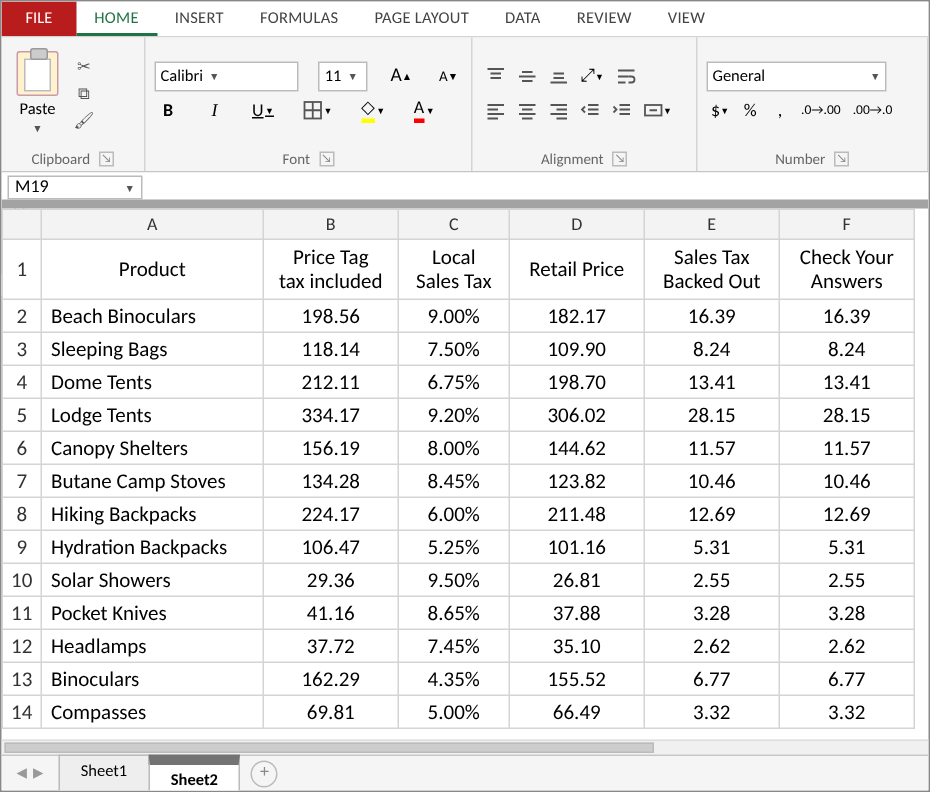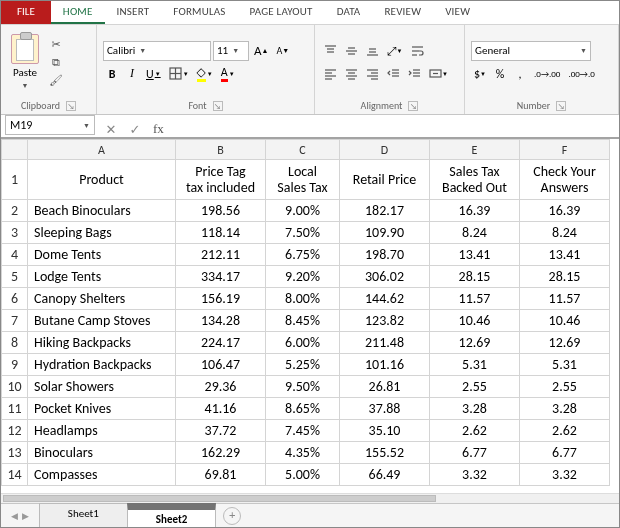--- a/index.html
+++ b/index.html
@@ -20,42 +20,42 @@
 
 
 .paste-big { display: flex; flex-direction: column; align-items: center; gap: 2px; padding: 2px 4px; cursor: pointer; }
 .paste-icon { width: 28px; height: 30px; border: 1px solid #c9a; background: #fff2cc; position: relative; border-radius: 2px; }
 .paste-icon::before { content:""; position:absolute; left:4px; top:4px; width:16px; height:20px; background:#fff; border:1px solid #bbb; }
 .paste-icon::after { content:""; position:absolute; left:8px; top:-3px; width:10px; height:6px; background:#ccc; border:1px solid #999; border-radius:2px; }
 .mini-col { display: flex; flex-direction: column; gap: 2px; }
 .mini-btn { width: 18px; height: 16px; border: 1px solid transparent; display: flex; align-items: center; justify-content: center; font-size: 11px; color: #555; cursor: pointer; }
 
 
-.font-row { display: flex; gap: 2px; align-items: center; }
+.font-row { display: flex; gap: 13px; align-items: center; }
 .combo { border: 1px solid #bbb; background: #fff; height: 20px; display: flex; align-items: center; padding: 0 3px; font-size: 11px; }
 .combo .arrow { margin-left: 4px; font-size: 7px; color: #555; }
 .font-btn { min-width: 18px; height: 20px; display: flex; align-items: center; justify-content: center; cursor: pointer; font-size: 12px; border: 1px solid transparent; padding: 0 2px; }
 .bold { font-weight: bold; }
 .italic { font-style: italic; font-family: Georgia, serif; }
 .underline { text-decoration: underline; }
 .font-col { display: flex; flex-direction: column; gap: 3px; }
 .grow-a { font-size: 13px; }
 .shrink-a { font-size: 10px; }
 .color-under { border-bottom: 3px solid #ff0000; line-height: 13px; }
 .fill-under { border-bottom: 3px solid #ffff00; line-height: 13px; }
 
 
 .align-col { display: flex; flex-direction: column; gap: 3px; }
 .align-row { display: flex; gap: 2px; }
 
 
 .num-col { display: flex; flex-direction: column; gap: 3px; }
 
 
-.fx-row { display: flex; align-items: flex-end; height: 24px; border-bottom: 2px solid #a3a3a3; background: #fff; }
+.fx-row { display: flex; align-items: flex-start; height: 24px; border-bottom: 6px solid #a3a3a3; background: #fff; flex-direction: column; }
 .namebox { width: 90px; border: 1px solid #bbb; margin: 2px 4px; height: 20px; padding: 0 4px; font-size: 12px; display: flex; align-items: center; justify-content: space-between; }
 .namebox .arrow { font-size: 7px; color: #555; }
 .fx-btn { width: 24px; text-align: center; color: #888; font-size: 13px; cursor: pointer; }
 .fx-label { font-family: Georgia, serif; font-size: 13px; color: #555; padding: 0 6px; }
 .fx-input { flex: 1; border: none; height: 22px; padding: 0 4px; font-size: 12px; outline: none; }
 
 
 .grid-wrap { overflow: hidden; position: relative; height: calc(528px - 24px - 90px - 24px - 24px - 10px); }
 table.sheet { border-collapse: collapse; table-layout: fixed; width: 606px; }
 .sheet th, .sheet td { border: 1px solid #d4d4d4; font-family: Calibri, sans-serif; font-size: 14px; }
@@ -64,21 +64,21 @@
 .rowhdr { width: 26px; text-align: center; background: #f3f3f3; font-size: 12px; color: #333; }
 .sheet td { padding: 2px 6px; height: 22px; white-space: nowrap; overflow: hidden; }
 .hdr-row td { text-align: center; height: 40px; line-height: 16px; vertical-align: middle; }
 .num { text-align: center; }
 .lft { text-align: left; }
 
 
 .sheettabs { position: absolute; bottom: 0; left: 0; right: 0; height: 24px; border-top: 1px solid #c6c6c6; display: flex; align-items: center; background: #f5f5f5; font-size: 11px; }
 .nav-arrows { display: flex; gap: 4px; padding: 0 10px; color: #999; }
 .nav-arrows span { cursor: pointer; font-size: 9px; }
-.stab { padding: 3px 28px; border: 1px solid #bbb; border-bottom: none; background: #eee; cursor: pointer; margin-right: -1px; }
+.stab { padding: 3px 14px; border: 1px solid #bbb; border-bottom: none; background: #eee; cursor: pointer; margin-right: -1px; }
 .stab.active { background: #fff; font-weight: bold; border-top: 7px solid #737373; }
 .addsheet { width: 18px; height: 18px; border: 1px solid #bbb; border-radius: 50%; text-align: center; line-height: 15px; margin-left: 8px; color: #888; cursor: pointer; font-size: 12px; }
 
 
 .hscroll { position: absolute; bottom: 24px; left: 0; right: 0; height: 10px; background: #f0f0f0; border-top: 1px solid #ddd; display: flex; }
 .hscroll .track { flex: 1; position: relative; }
 .hscroll .thumb { position: absolute; left: 2px; top: 1px; width: 70%; height: 7px; background: #cdcdcd; border: 1px solid #bbb; }
 
 svg.icon { width: 13px; height: 13px; }
 svg.icon line, svg.icon rect, svg.icon path { stroke: #555; stroke-width: 1.2; fill: none; }

